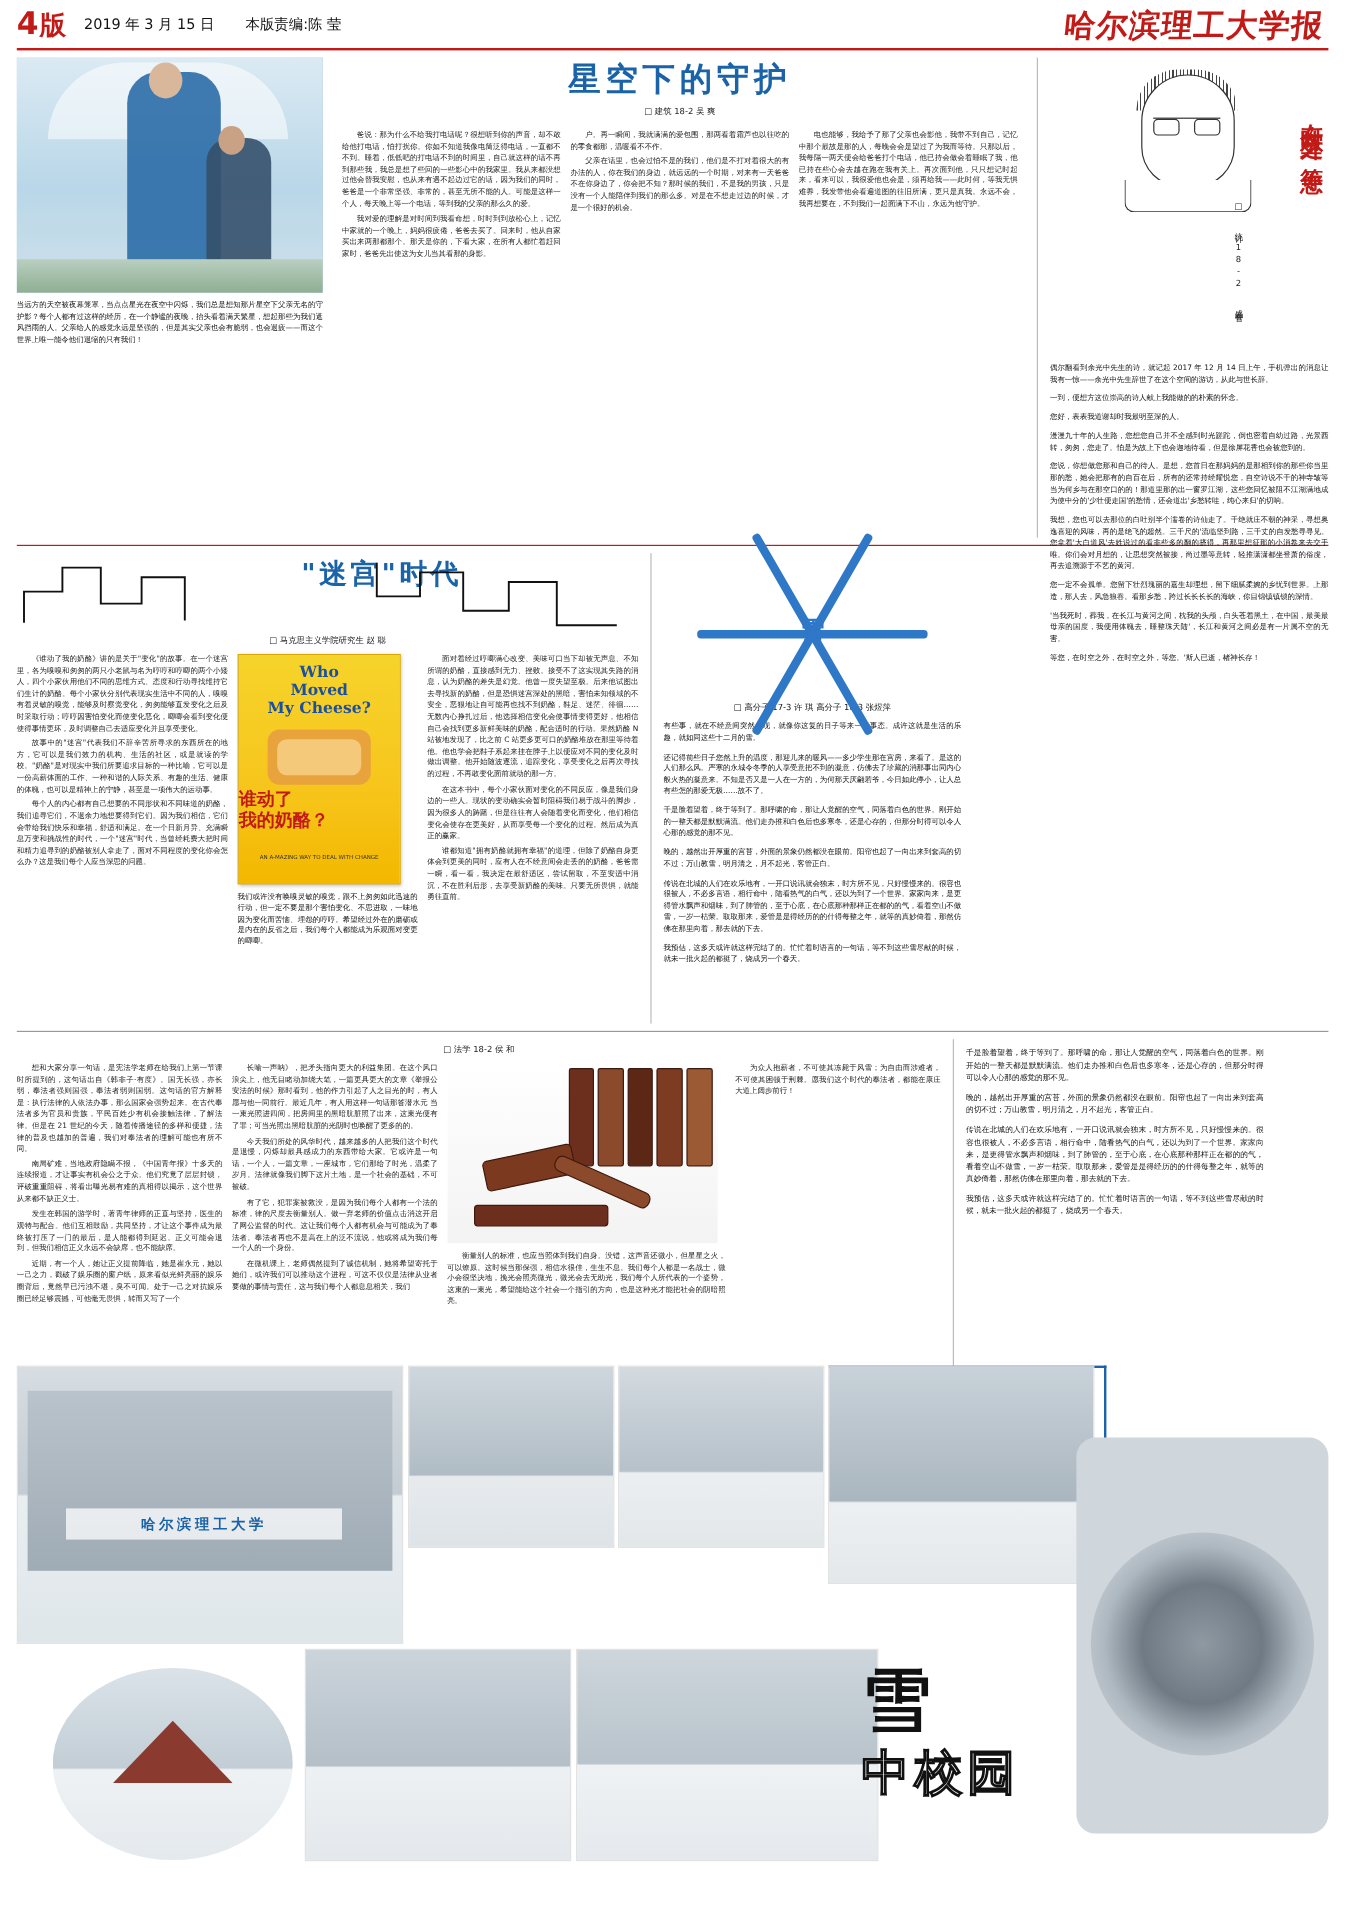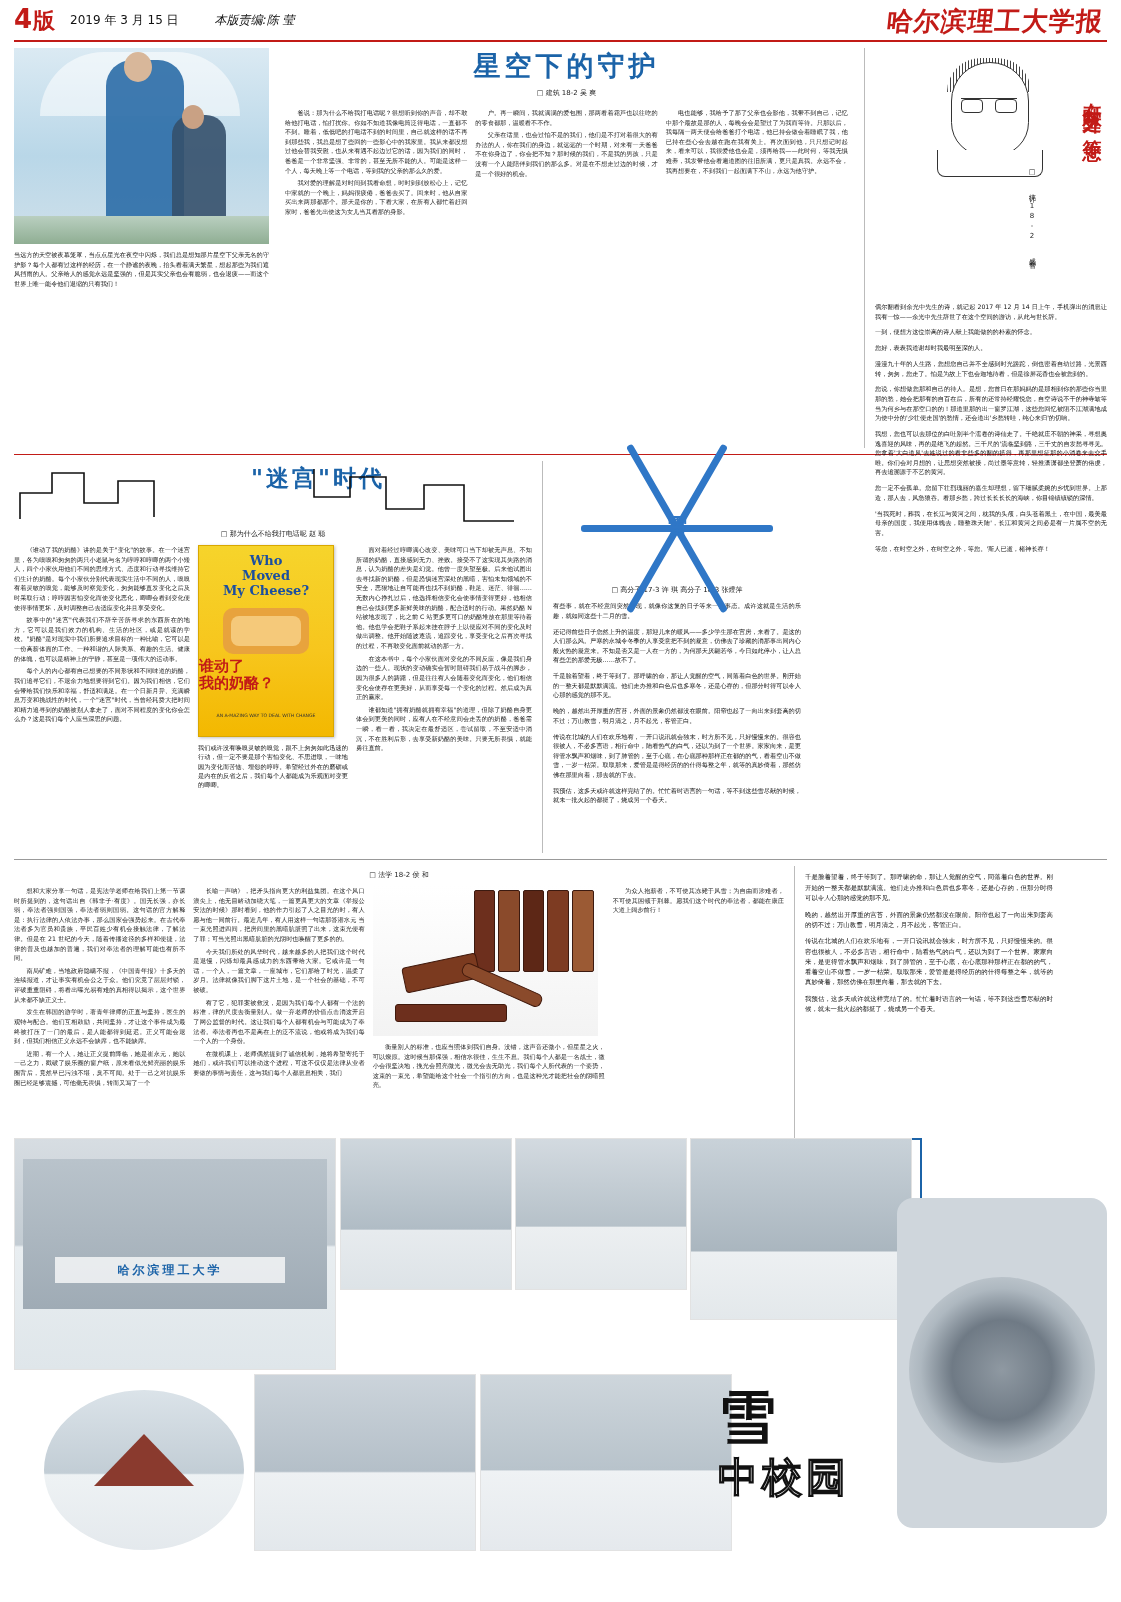--- a/index.html
+++ b/index.html
@@ -4,21 +4,21 @@
 <style>
   html,body{margin:0;padding:0;background:#fff;}
   body{width:1121px;height:1602px;position:relative;font-family:"DejaVu Sans","Liberation Sans",sans-serif;color:#111;overflow:hidden;}
   .page{position:absolute;inset:0;padding:0 14px;box-sizing:border-box;}
 
   
   .masthead{position:relative;height:40px;border-bottom:2px solid #c21b17;display:flex;align-items:center;}
   .pagenum{font-size:22px;font-weight:bold;color:#c21b17;letter-spacing:1px;}
   .pagenum .num{font-size:26px;}
   .mh-date{font-size:12px;margin-left:14px;color:#111;}
-  .mh-editor{font-size:12px;margin-left:36px;color:#111;font-style:italic;}
+  .mh-editor{font-size:12px;margin-left:26px;color:#111;}
   .mh-title{position:absolute;right:4px;top:4px;font-size:26px;font-weight:bold;color:#c21b17;font-family:"DejaVu Serif","Liberation Serif",serif;letter-spacing:1px;
             transform:skewX(-6deg);}
 
   
   .cjk{font-family:"DejaVu Sans","Liberation Sans",sans-serif;}
   .body-text{font-size:6.2px;line-height:1.55;text-align:justify;color:#1a1a1a;}
   .body-text p{margin:0 0 3px 0;text-indent:2em;}
   .byline{font-size:7px;text-align:center;color:#222;margin:4px 0 6px;}
   .art-title{text-align:center;font-weight:bold;color:#1b63a8;}
 
@@ -201,21 +201,21 @@
 
   <div class="mid">
     <div class="mid-left">
       <div class="maze">
         <svg width="510" height="62" viewBox="0 0 510 62">
           <polyline points="6,56 6,30 38,30 38,10 70,10 70,40 104,40 104,18 140,18 140,54" fill="none" stroke="#111" stroke-width="1.6"></polyline>
           <polyline points="300,6 300,34 336,34 336,14 372,14 372,46 410,46 410,22 450,22 450,58 500,58" fill="none" stroke="#111" stroke-width="1.6"></polyline>
         </svg>
         <div class="art-title title2">"迷宫"时代</div>
       </div>
-      <div class="byline">□ 那为什么不给我打电话呢  赵  聪</div>
+      <div class="byline">□ 马克思主义学院研究生  赵  聪</div>
       <div class="mid-cols">
         <div class="c body-text cjk">
           <p>《谁动了我的奶酪》讲的是关于"变化"的故事。在一个迷宫里，各为嗅嗅和匆匆的两只小老鼠与名为哼哼和哼唧的两个小矮人，四个小家伙用他们不同的思维方式、态度和行动寻找维持它们生计的奶酪。每个小家伙分别代表现实生活中不同的人，嗅嗅有着灵敏的嗅觉，能够及时察觉变化，匆匆能够直发变化之后及时采取行动；哼哼因害怕变化而使变化恶化，唧唧会看到变化便使得事情更坏，及时调整自己去适应变化并且享受变化。</p>
           <p>故事中的"迷宫"代表我们不辞辛苦所寻求的东西所在的地方，它可以是我们效力的机构、生活的社区，或是就读的学校。"奶酪"是对现实中我们所要追求目标的一种比喻，它可以是一份高薪体面的工作、一种和谐的人际关系、有趣的生活、健康的体魄，也可以是精神上的宁静，甚至是一项伟大的运动事。</p>
           <p>每个人的内心都有自己想要的不同形状和不同味道的奶酪，我们追寻它们，不退余力地想要得到它们。因为我们相信，它们会带给我们快乐和幸福，舒适和满足。在一个日新月异、充满瞬息万变和挑战性的时代，一个"迷宫"时代，当曾经耗费大把时间和精力追寻到的奶酪被别人拿走了，面对不同程度的变化你会怎么办？这是我们每个人应当深思的问题。</p>
         </div>
         <div class="bookwrap">
           <div class="book">
             <div class="ben">
               <div>Who</div>

